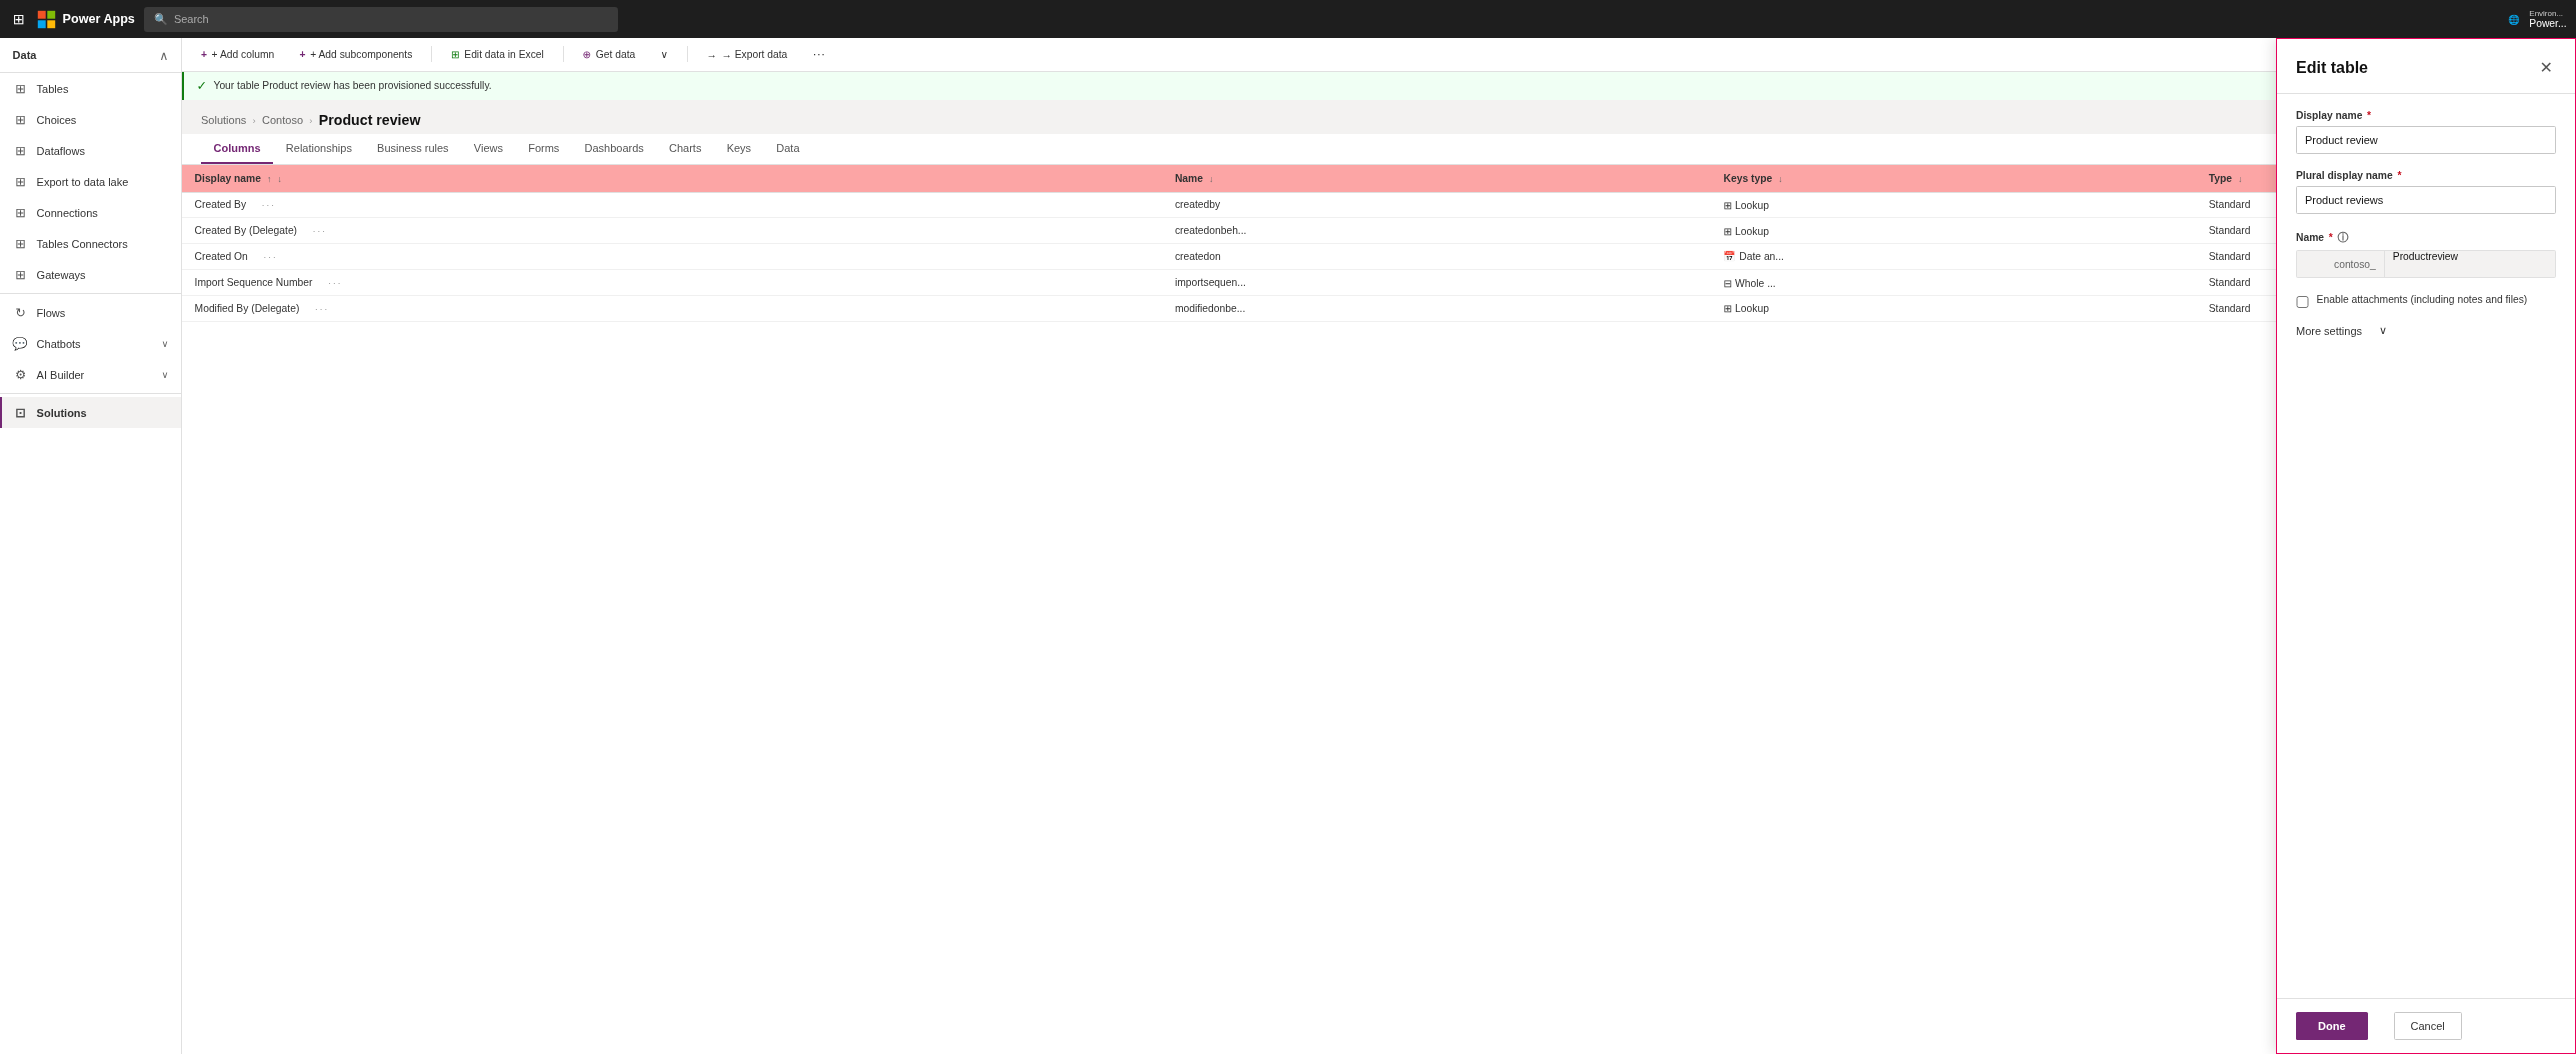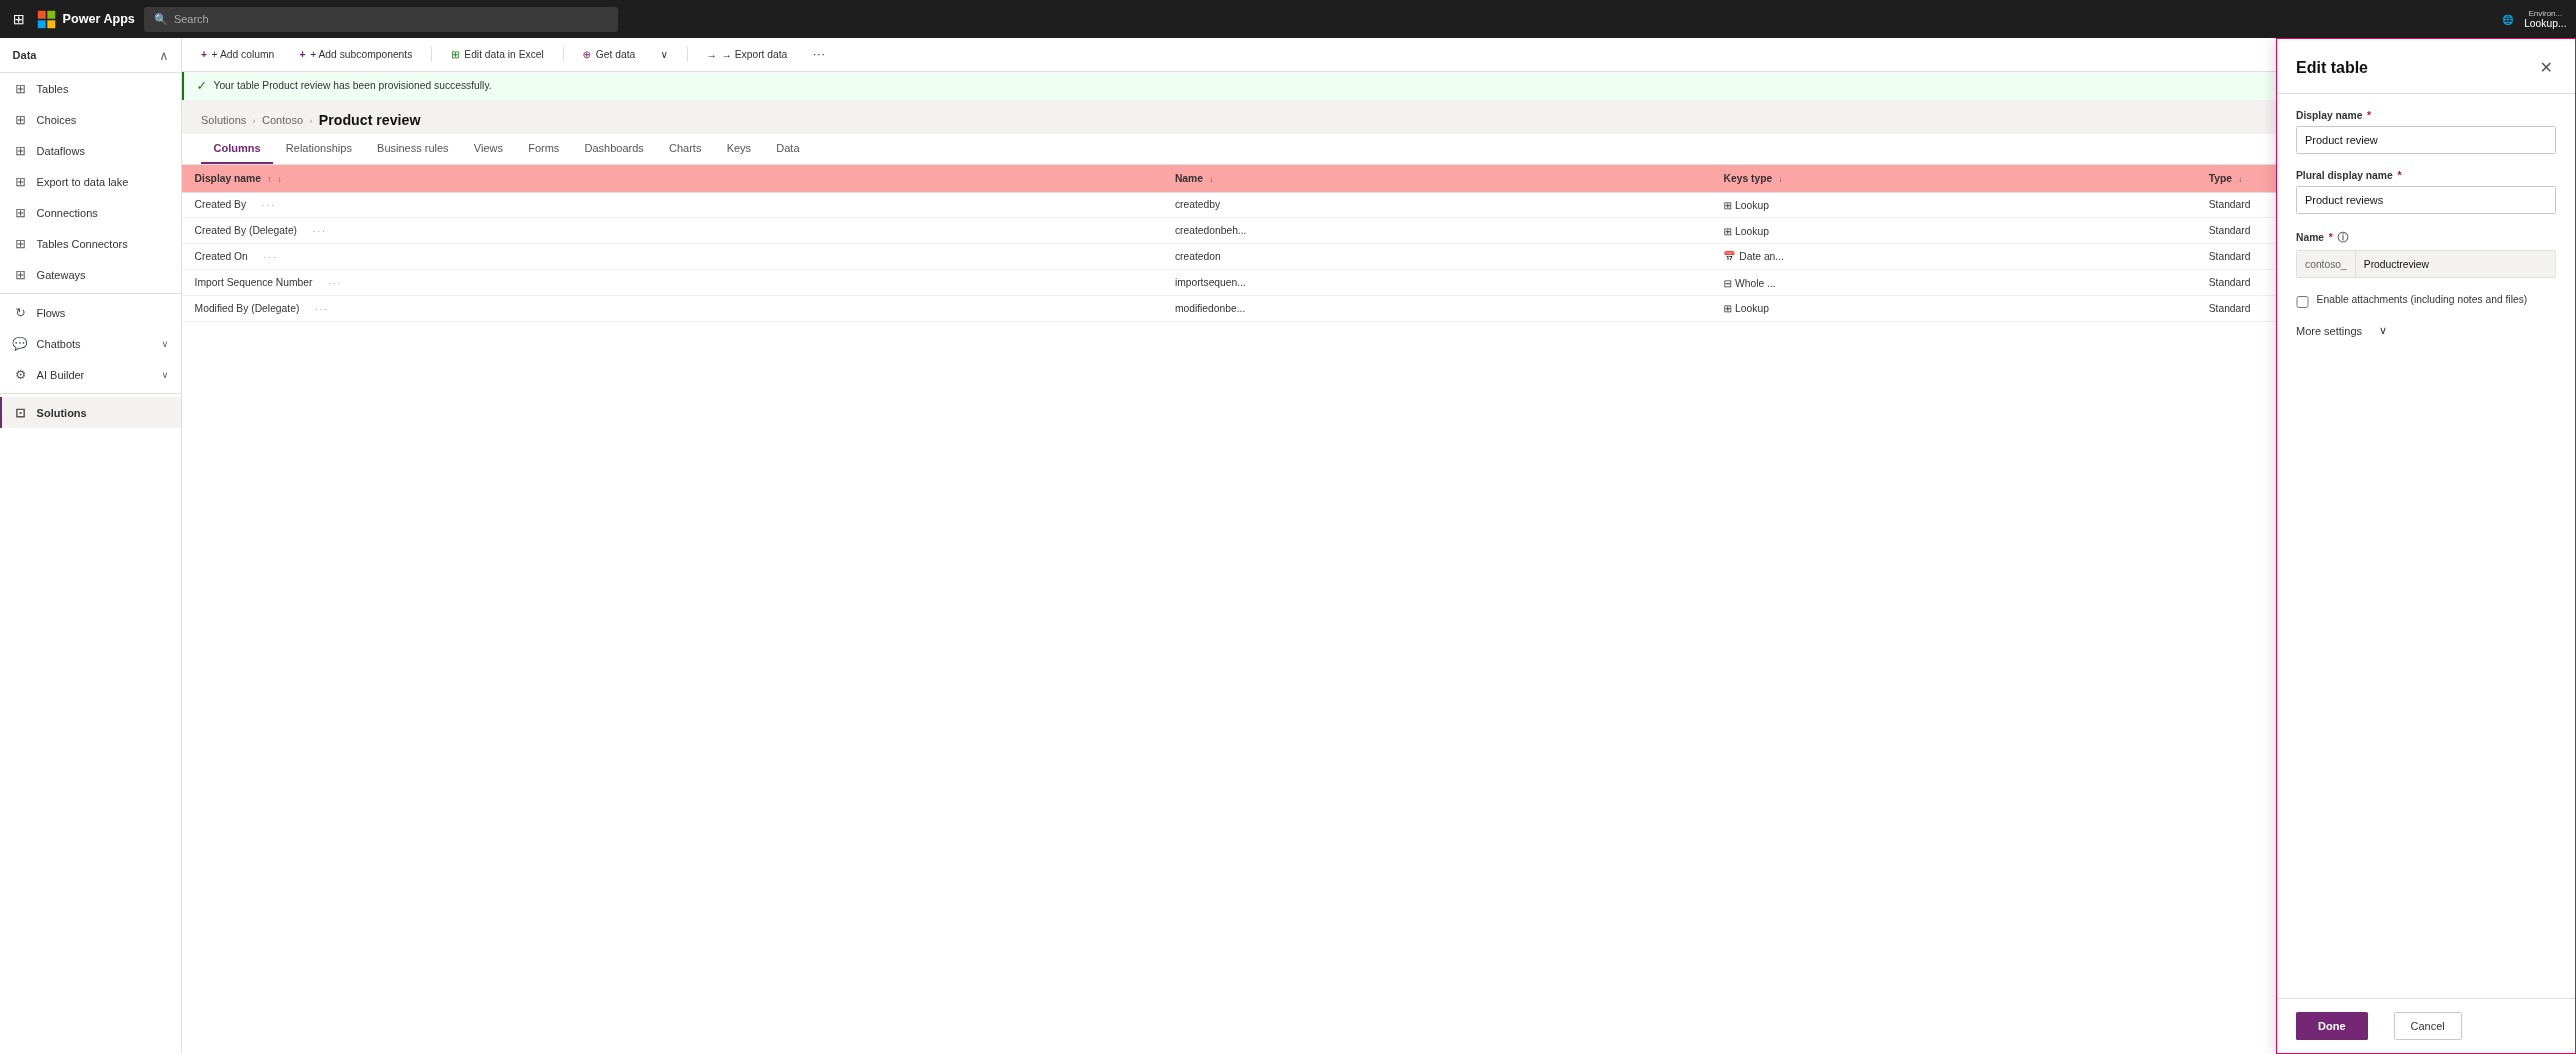--- a/index.html
+++ b/index.html
@@ -28,21 +28,21 @@
       background: #3a3a3a;
       border-radius: 3.2px;
       padding: 0 9.5px;
       height: 25px;
       gap: 6.3px;
     }
     .nav-search input { background: transparent; border: none; outline: none; color: #fff; font-size: 11px; flex: 1; }
     .nav-search input::placeholder { color: #aaa; }
     .nav-search-icon { color: #aaa; }
     .nav-right { margin-left: auto; display: flex; align-items: center; gap: 9.5px; color: #fff; font-size: 9.5px; }
-    .nav-env { display: flex; flex-direction: column; align-items: center; }
+    .nav-env { display: flex; flex-direction: column; align-items: flex-start; }
     .nav-env-label { font-size: 8px; color: #ccc; }
     .nav-env-name { font-size: 10.3px; color: #fff; }
 
     
     .main-layout { display: flex; flex: 1; overflow: hidden; }
 
     
     .sidebar {
       width: 182px;
       background: #fff;
@@ -222,21 +222,22 @@
       color: #111;
       outline: none;
     }
     .form-input-readonly {
       width: 100%;
       height: 28.4px;
       border: 0.8px solid #e0e0e0;
       border-radius: 1.6px;
       background: #f3f2f1;
       display: flex;
-      align-items: center;
+      align-items: flex-start;
+      padding-left: 29px;
     }
     .form-input-readonly .prefix {
       padding: 0 8px;
       color: #666;
       font-size: 10.3px;
       border-right: 0.8px solid #e0e0e0;
       height: 100%;
       display: flex;
       align-items: center;
     }
@@ -307,21 +308,21 @@
     <span class="nav-app-name">Power Apps</span>
   </div>
   <div class="nav-search">
     <span class="nav-search-icon">🔍</span>
     <input type="text" placeholder="Search" style="">
   </div>
   <div class="nav-right">
     <span>🌐</span>
     <div class="nav-env">
       <span class="nav-env-label">Environ...</span>
-      <span class="nav-env-name">Lookup...</span>
+      <span class="nav-env-name">Power...</span>
     </div>
   </div>
 </div>
 
 <div class="main-layout">
 
   <div class="sidebar">
     <div class="sidebar-header">
       <span class="sidebar-header-title">Data</span>
       <button class="sidebar-collapse-btn">∧</button>

